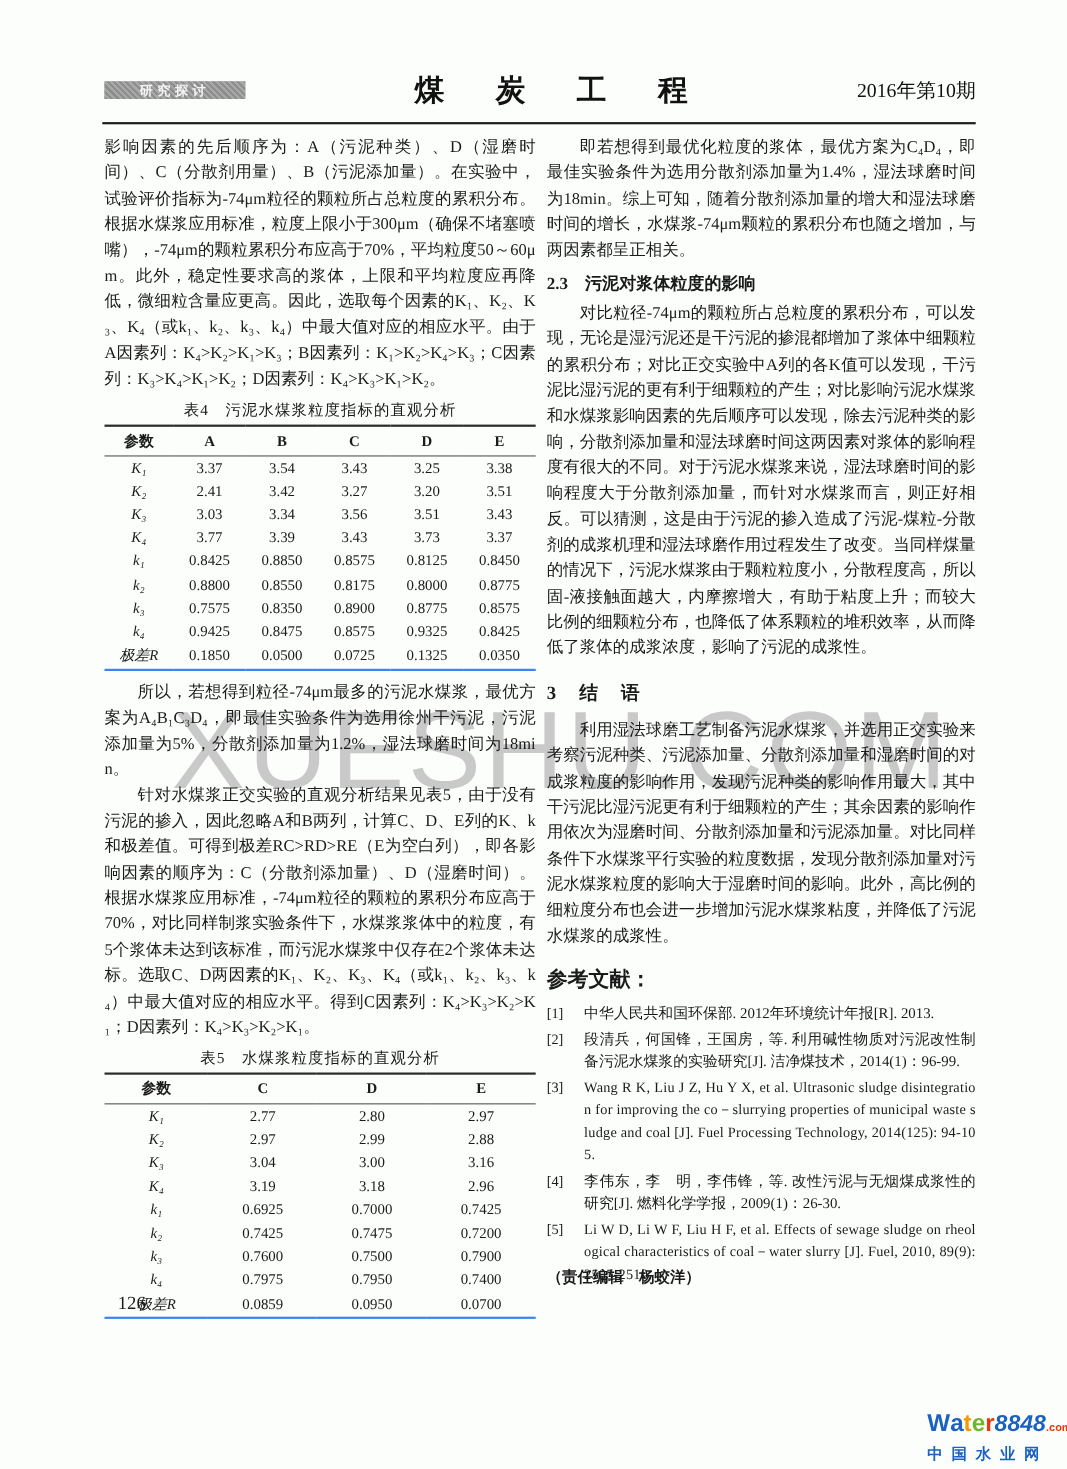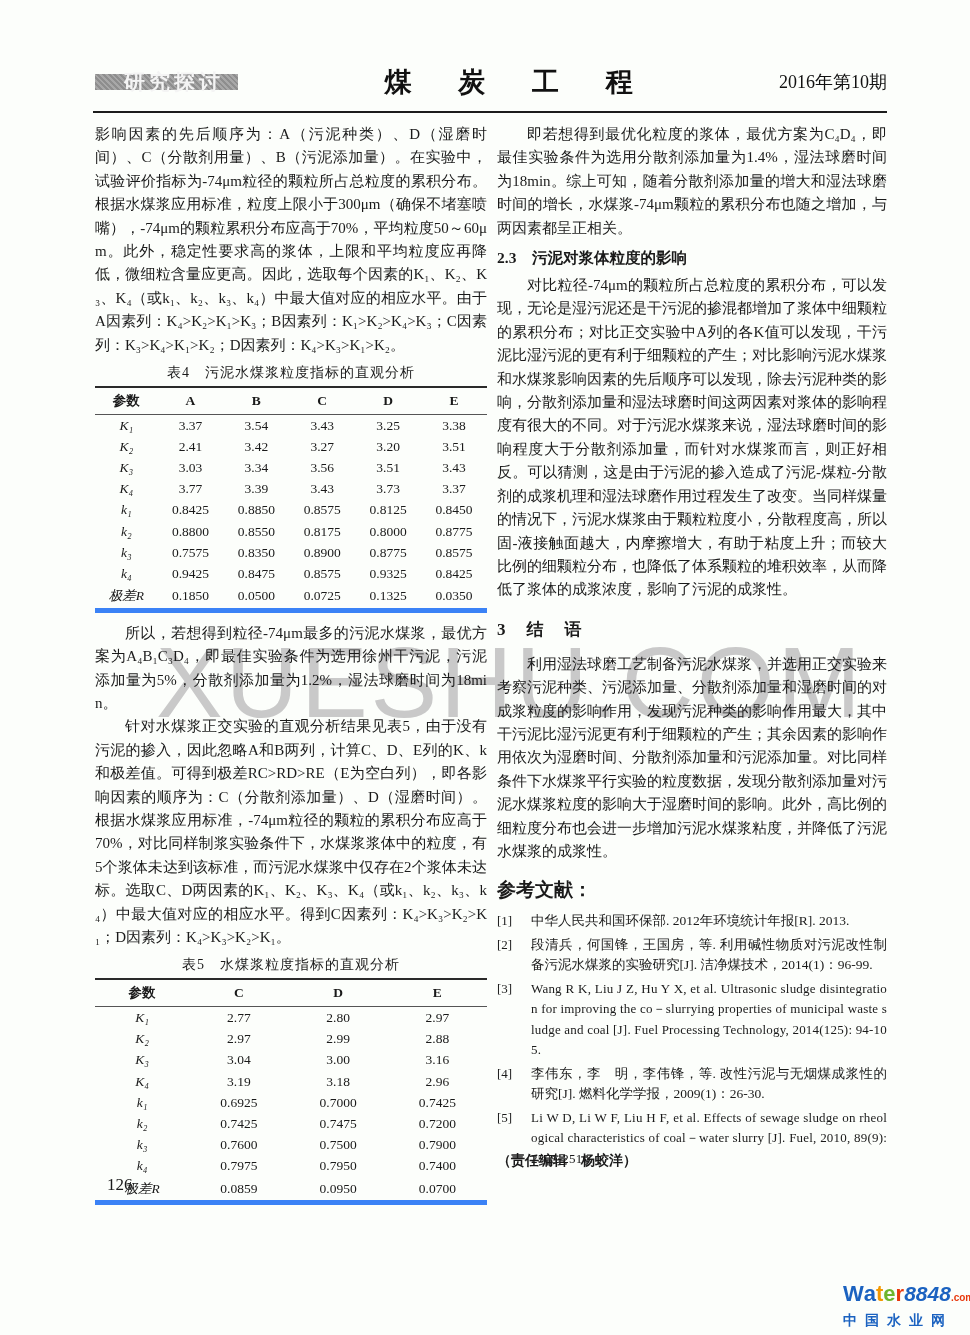--- a/index.html
+++ b/index.html
@@ -21,22 +21,22 @@
   }
 
   
   .header{
     position:absolute;left:95px;top:60px;width:792px;height:44px;
     display:flex;align-items:center;justify-content:space-between;z-index:2;
   }
   .badge{
     width:128px;height:16px;background:#9b9b9b;
     background-image:repeating-linear-gradient(45deg,#8e8e8e 0 2px,#a8a8a8 2px 4px);
-    color:#f4f4f4;font-size:21px;font-weight:bold;letter-spacing:4px;
-    display:flex;align-items:center;justify-content:center;padding-left:15px;
+    color:#f4f4f4;font-size:12px;font-weight:bold;letter-spacing:4px;
+    display:flex;align-items:center;justify-content:center;
   }
   .journal{font-size:27px;font-weight:600;letter-spacing:20px;text-indent:20px;color:#111;}
   .issue{font-size:18px;color:#111;}
   .rule{position:absolute;left:93px;top:111px;width:794px;border-top:2px solid #1c1c1c;z-index:2;}
 
   
   .col{position:absolute;top:123px;width:392px;z-index:1;}
   .col-left{left:95px;}
   .col-right{left:497px;width:390px;}
   p.body{
@@ -45,21 +45,21 @@
   }
   p.noindent{text-indent:0;}
 
   
   .tbl-title{
     text-align:center;font-weight:normal;font-size:14px;margin:7px 0 4px;
     letter-spacing:1px;
   }
   table.tbl{
     width:100%;border-collapse:collapse;
-    border-top:2px solid #2a2a2a;border-bottom:5px solid #3b82f6;
+    border-top:2px solid #2a2a2a;border-bottom:2px solid #3b82f6;
     margin-bottom:9px;
     font-size:13.5px;
   }
   table.tbl th{
     font-weight:bold;padding:4px 0;border-bottom:1px solid #555;
     font-family:"Liberation Serif",serif;font-size:13.5px;
   }
   table.tbl td{padding:2.6px 0;text-align:center;}
   table.tbl th{text-align:center;}
   table.tbl .param{font-style:italic;}

